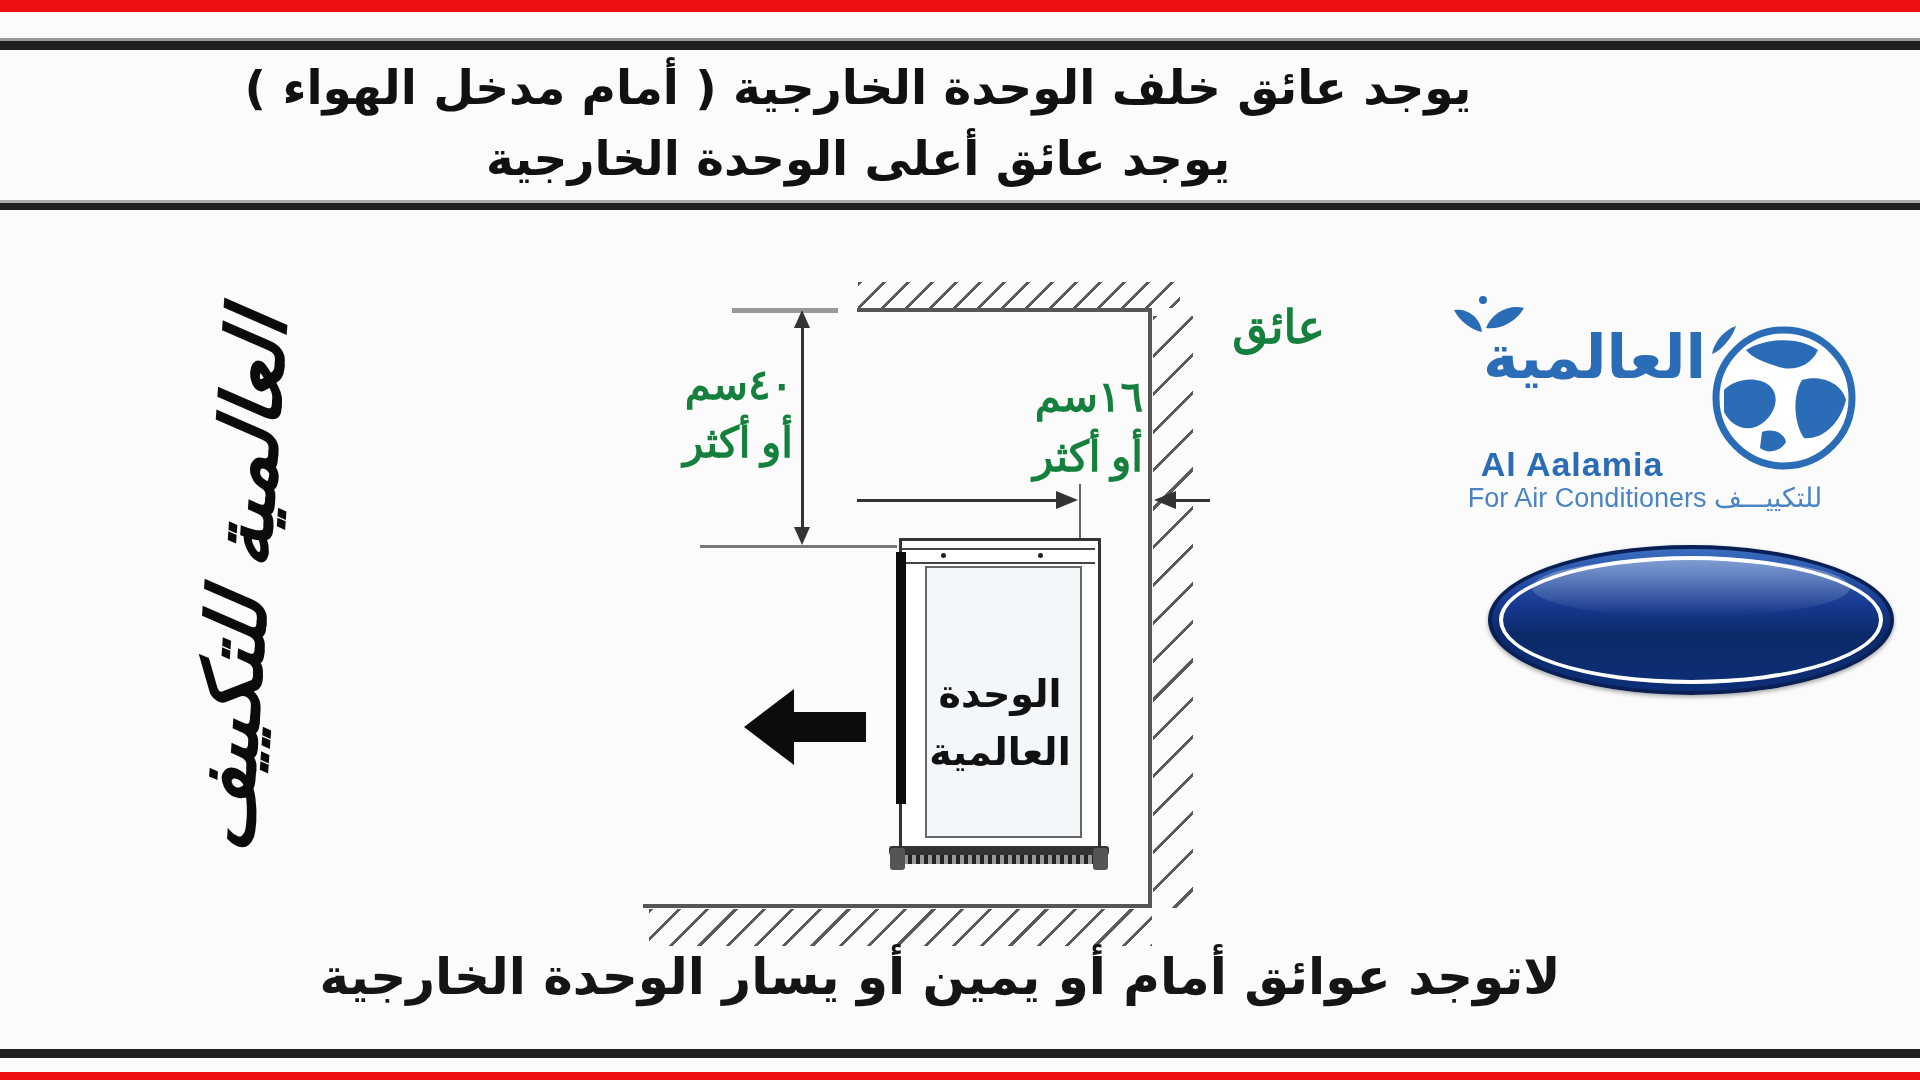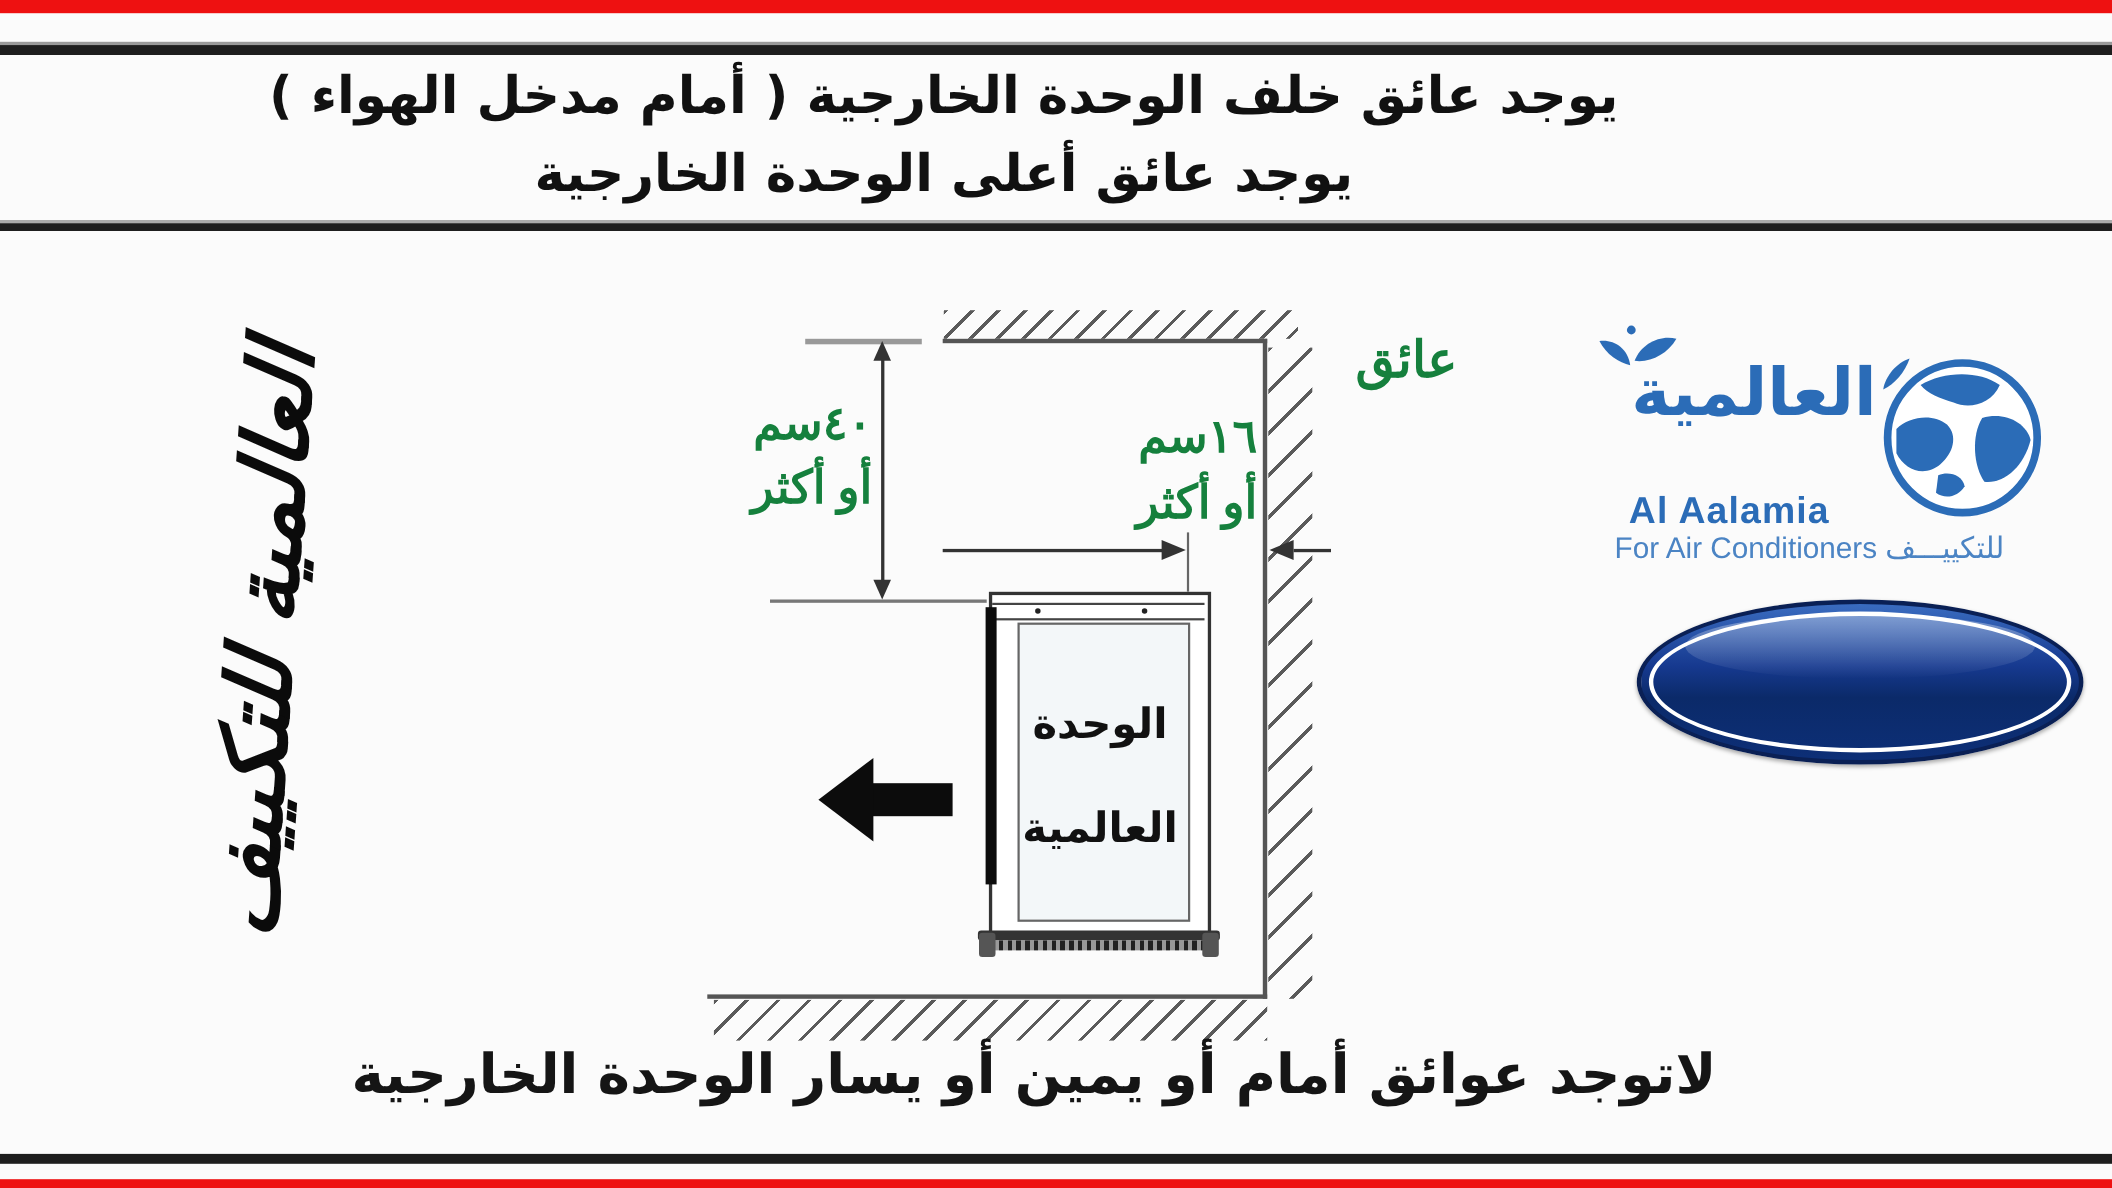--- a/index.html
+++ b/index.html
@@ -92,21 +92,21 @@
 <div class="abs dimlabel" style="left:975px;top:372px;width:168px;font-size:42px;">١٦سم</div>
 <div class="abs dimlabel" style="left:975px;top:432px;width:168px;font-size:42px;">أو أكثر</div>
 
 <div class="abs unit"></div>
 <div class="abs" style="left:902px;top:548px;width:193px;height:2px;background:#444;"></div>
 <div class="abs" style="left:902px;top:562px;width:193px;height:2px;background:#444;"></div>
 <div class="abs screw" style="left:941px;top:553px;"></div>
 <div class="abs screw" style="left:1038px;top:553px;"></div>
 <div class="abs" style="left:896px;top:552px;width:10px;height:252px;background:#0c0c0c;"></div>
 <div class="abs unit-inner"></div>
-<div class="abs unit-label" style="top:636px;">الوحدة</div>
+<div class="abs unit-label" style="top:672px;">الوحدة</div>
 <div class="abs unit-label" style="top:730px;">العالمية</div>
 
 <div class="abs" style="left:889px;top:846px;width:220px;height:9px;background:#333;border-radius:3px;"></div>
 <div class="abs" style="left:900px;top:855px;width:198px;height:9px;background:repeating-linear-gradient(90deg,#222 0 4px,#999 4px 8px);"></div>
 <div class="abs" style="left:890px;top:848px;width:15px;height:22px;background:#555;border-radius:3px;"></div>
 <div class="abs" style="left:1093px;top:848px;width:15px;height:22px;background:#555;border-radius:3px;"></div>
 
 <div class="abs" style="left:790px;top:712px;width:76px;height:30px;background:#0c0c0c;"></div>
 <div class="abs ah" style="left:744px;top:689px;border-top:38px solid transparent;border-bottom:38px solid transparent;border-right:50px solid #0c0c0c;"></div>
 

